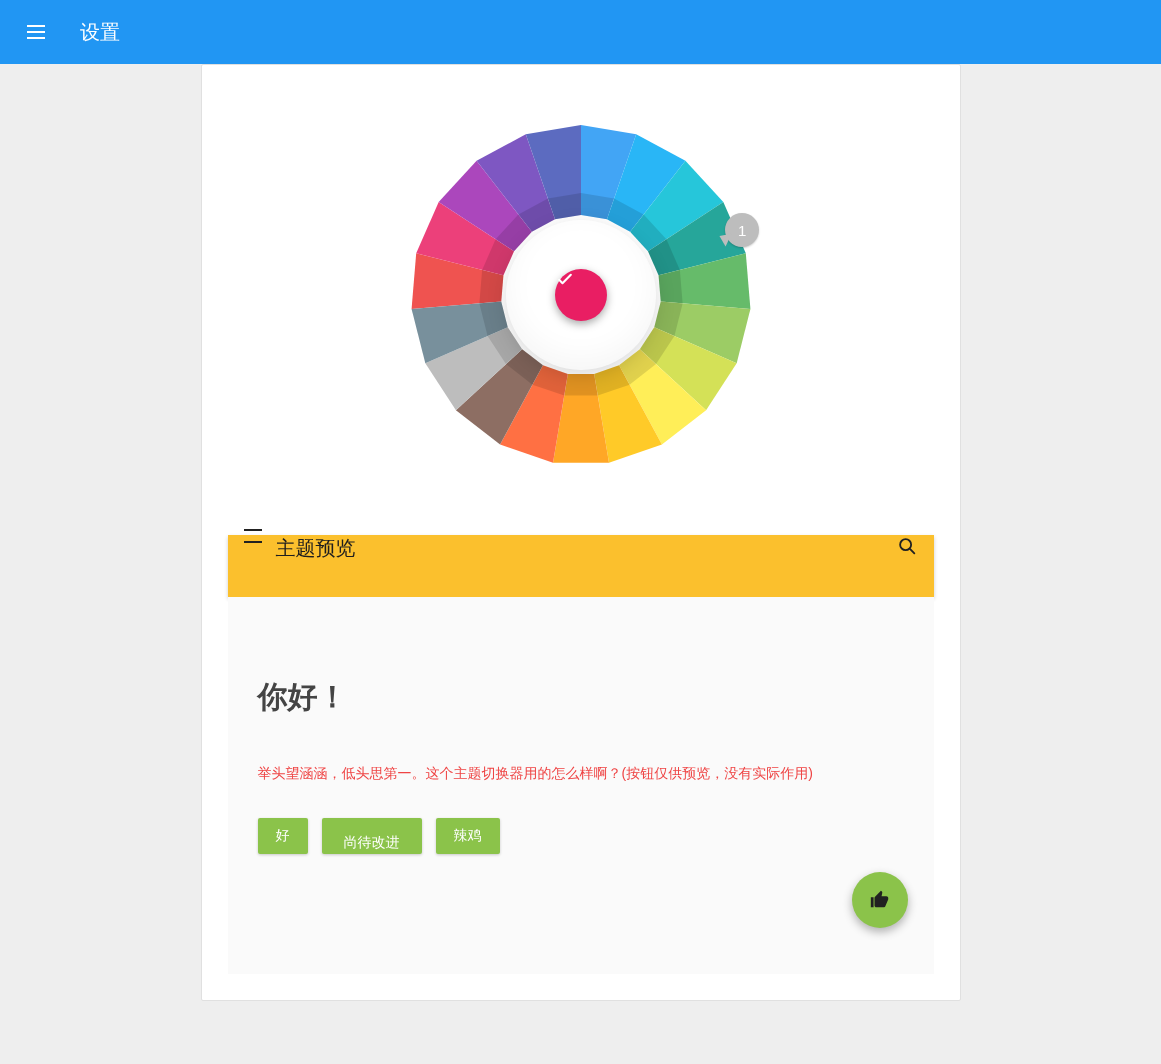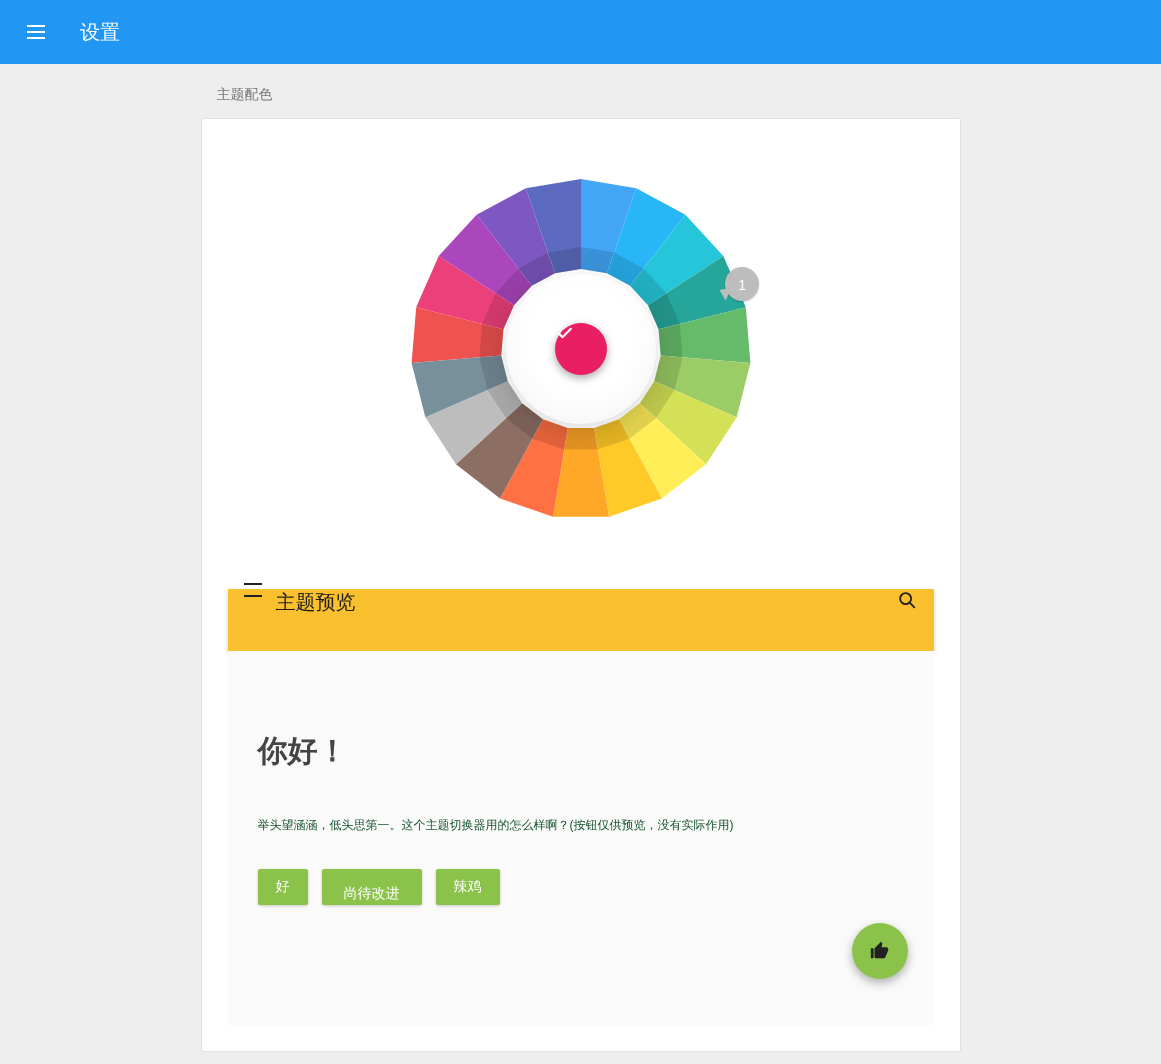--- a/index.html
+++ b/index.html
@@ -25,21 +25,21 @@
 .badge { position: absolute; width: 34px; height: 34px; border-radius: 50%; background: #bdbdbd; color: #fff; display: flex; align-items: center; justify-content: center; font-size: 15px; font-weight: 500; box-shadow: 0 1px 2px rgba(0,0,0,.2); }
 .badge::after { content: ""; position: absolute; left: -6px; bottom: 2px; width: 0; height: 0; border-top: 7px solid transparent; border-bottom: 7px solid transparent; border-right: 10px solid #bdbdbd; transform: rotate(25deg); }
 
 
 .preview-bar { background: #fbc02d; height: 62px; display: flex; align-items: flex-start; padding: 0 16px; margin: 0 26px; box-shadow: 0 2px 4px rgba(0,0,0,.2); }
 .preview-bar .title { margin-left: 32px; font-size: 20px; color: #1e1e1e; font-weight: 400; }
 .preview-bar .search { margin-left: auto; }
 
 .preview-body { background: #fafafa; margin: 0 26px 26px; padding: 80px 30px 120px; position: relative; }
 .preview-body .hello { font-size: 30px; color: #444; font-weight: 700; margin-bottom: 44px; }
-.preview-body .desc { font-size: 12px; color: #14532d; line-height: 1.6; margin-bottom: 34px; }
+.preview-body .desc { font-size: 14px; color: #ef4444; line-height: 1.6; margin-bottom: 34px; }
 
 .btn-row { display: flex; gap: 14px; }
 .g-btn { background: #8bc34a; color: #fff; border: none; padding: 16px 22px; height: 36px; font-size: 14px; border-radius: 2px; cursor: pointer; box-shadow: 0 1px 3px rgba(0,0,0,.2); }
 .g-btn.sm { padding: 0 18px; }
 
 .fab { position: absolute; right: 26px; bottom: 46px; width: 56px; height: 56px; border-radius: 50%; background: #8bc34a; display: flex; align-items: center; justify-content: center; box-shadow: 0 4px 10px rgba(0,0,0,.3); cursor: pointer; }
 
 .hamburger { width: 18px; height: 2px; background: currentColor; position: relative; color: #fff; }
 .hamburger::before, .hamburger::after { content: ""; position: absolute; left: 0; width: 18px; height: 2px; background: currentColor; }
 .hamburger::before { top: -6px; }
@@ -55,21 +55,20 @@
 <body>
 
 <div class="top-bar">
   <div class="menu-btn">
     <span class="hamburger"></span>
   </div>
   <div class="title">设置</div>
 </div>
 
 <div class="page-wrap">
-  <div class="section-label">主题配色</div>
   <div class="card">
     <div class="wheel-area">
       <div class="wheel">
         <svg id="wheel-svg" viewBox="-170 -170 340 340">
             <path d="M -79.72675944053358 6.606347637786559 L -169.41936381113388 14.03848873029644 L -164.7980452096862 -41.73253281393584 L -77.55202127514644 -19.638838971263926 Z" fill="#ef5350"></path>
             <path d="M -79.72675944053358 6.606347637786559 L -101.65161828668032 8.423093238177863 L -98.87882712581171 -25.039519688361505 L -77.55202127514644 -19.638838971263926 Z" fill="rgba(0,0,0,0.12)"></path>
             <path d="M -77.55202127514644 -19.638838971263926 L -164.7980452096862 -41.73253281393584 L -142.3183013046298 -92.98118688081263 L -66.97331826100226 -43.75585264979418 Z" fill="#ec407a"></path>
             <path d="M -77.55202127514644 -19.638838971263926 L -98.87882712581171 -25.039519688361505 L -85.39098078277789 -55.78871212848758 L -66.97331826100226 -43.75585264979418 Z" fill="rgba(0,0,0,0.12)"></path>
             <path d="M -66.97331826100226 -43.75585264979418 L -142.3183013046298 -92.98118688081263 L -104.41616115724347 -134.15388659738696 L -49.1370170151734 -63.131240751711516 Z" fill="#ab47bc"></path>
             <path d="M -66.97331826100226 -43.75585264979418 L -85.39098078277789 -55.78871212848758 L -62.64969669434608 -80.49233195843217 L -49.1370170151734 -63.131240751711516 Z" fill="rgba(0,0,0,0.12)"></path>

